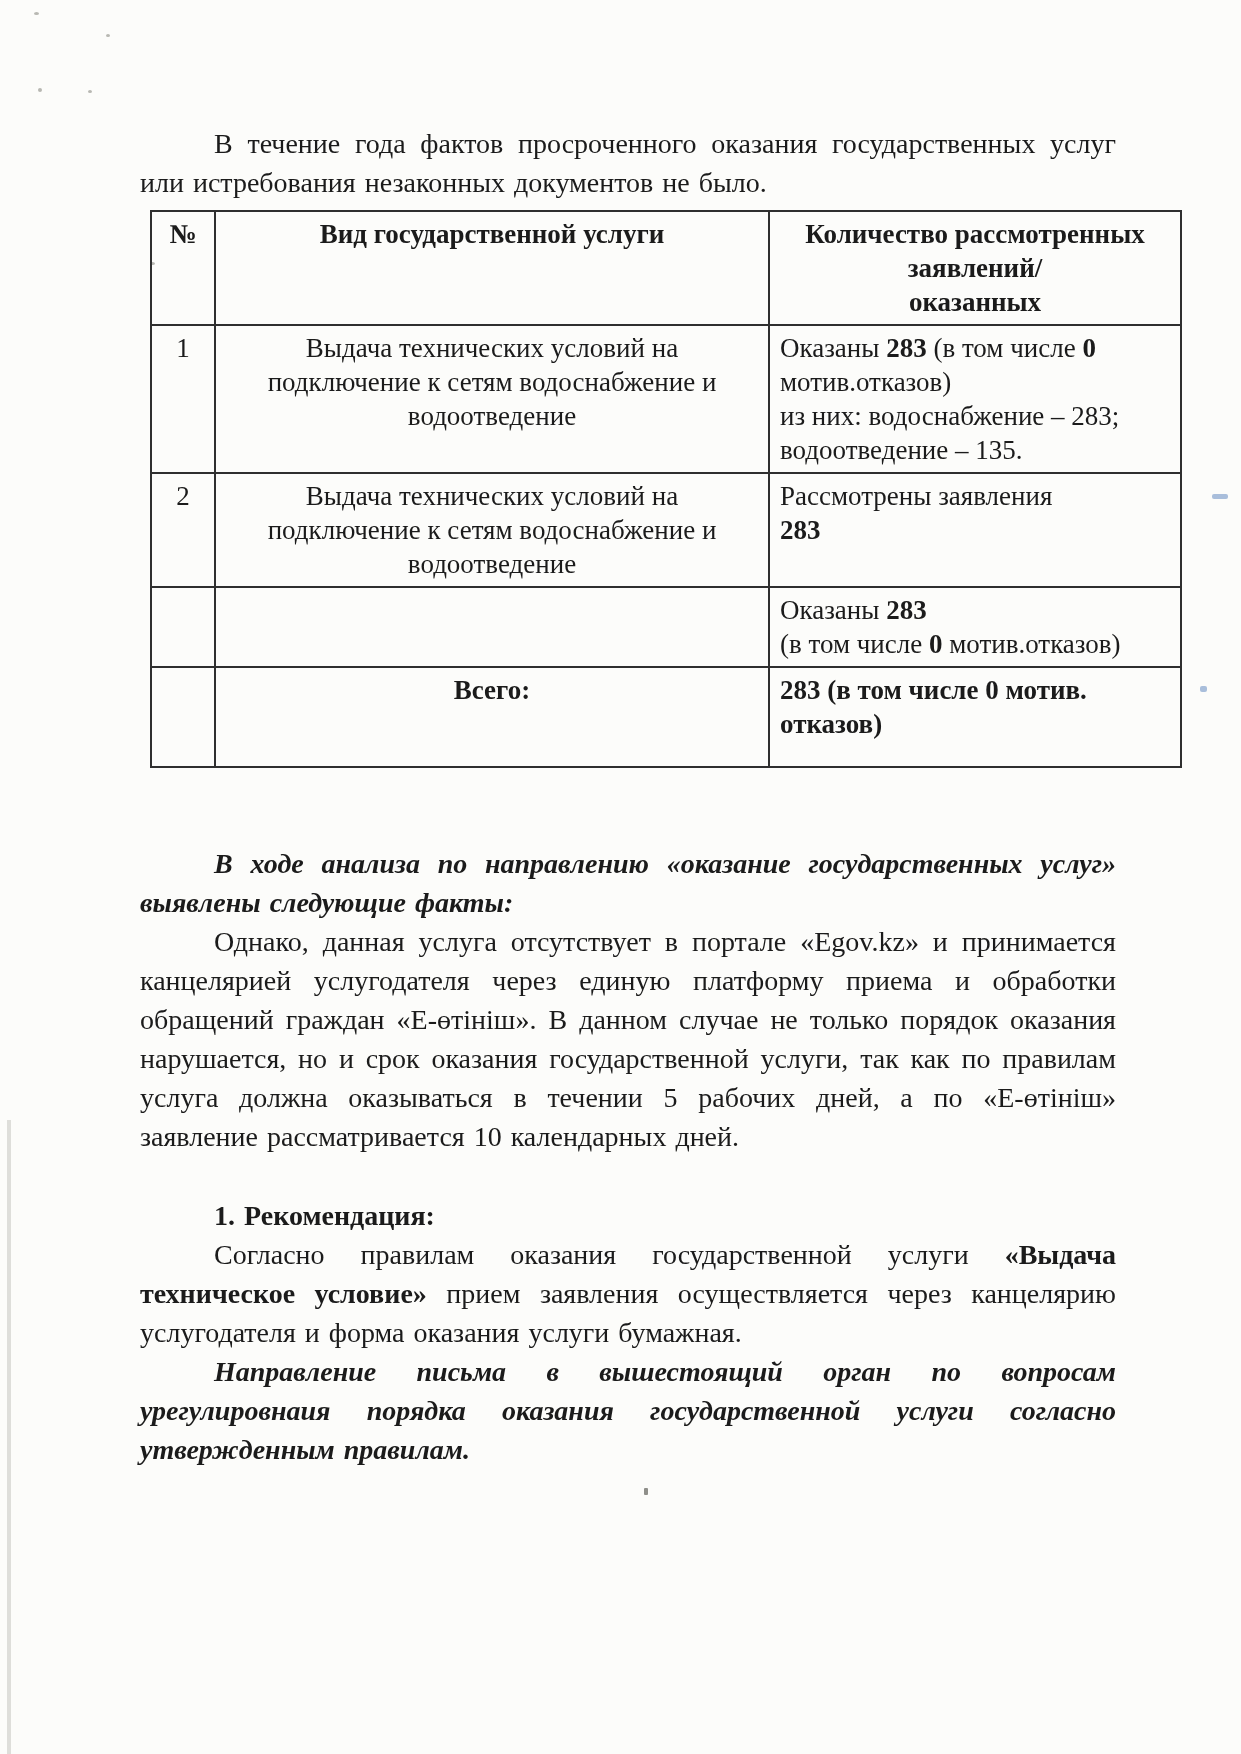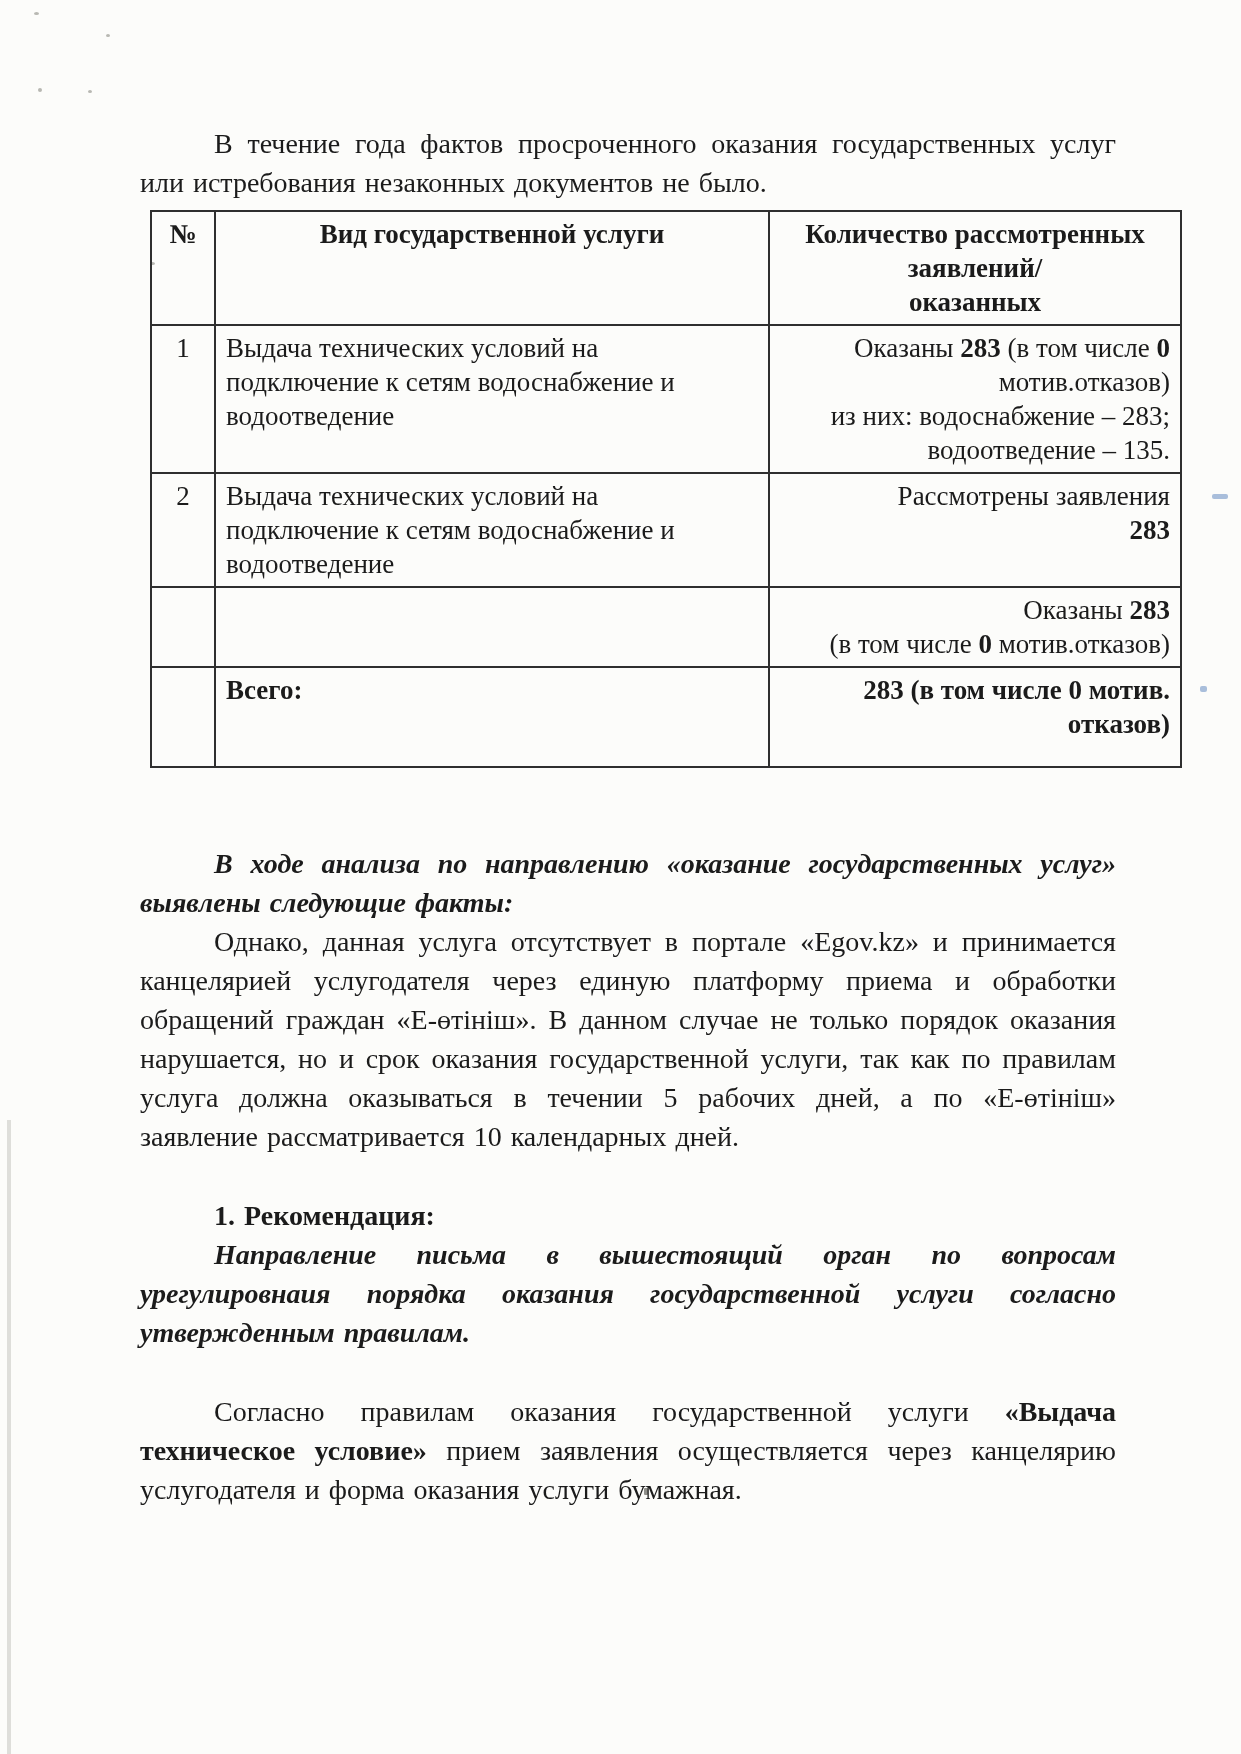--- a/index.html
+++ b/index.html
@@ -37,22 +37,22 @@
     padding:5px 10px;
     vertical-align:top;
     overflow:hidden;
   }
   th.hdr{
     font-weight:700;text-align:center;vertical-align:middle;
     white-space:pre-line;
     height:88px;
   }
   td.num{ text-align:center; }
-  td.service{ text-align:left; white-space:pre-line; }
-  td.count{ text-align:right; white-space:pre-line; }
+  td.service{ text-align:center; white-space:pre-line; }
+  td.count{ text-align:left; white-space:pre-line; }
   td.vmid{ vertical-align:middle;margin-top:20px; }
   tr.r1{height:146px;}
   tr.r2{height:112px;}
   tr.r3{height:76px;}
   tr.r4{height:100px;}
   .after-table{margin-top:76px;}
   
   .speck{position:absolute;background:#b8b8b2;border-radius:50%;}
   .edge-shadow{
     position:absolute;left:7px;top:1120px;width:4px;height:634px;
@@ -129,18 +129,18 @@
       </tbody>
     </table>
 
     <p class="para no-gap after-table"><span style="font-weight: 700; font-style: italic;">В ходе анализа по направлению «оказание государственных услуг» выявлены следующие факты:</span></p>
 
 
     <p class="para gap-after"><span>Однако, данная услуга отсутствует в портале «Egov.kz» и принимается канцелярией услугодателя через единую платформу приема и обработки обращений граждан «Е-өтініш». В данном случае не только порядок оказания нарушается, но и срок оказания государственной услуги, так как по правилам услуга должна оказываться в течении 5 рабочих дней, а по «Е-өтініш» заявление рассматривается 10 календарных дней.</span></p>
 
     <p class="para no-gap"><span style="font-weight: 700; ">1. Рекомендация:</span></p>
 
+    <p class="para no-gap"><span>Согласно правилам оказания государственной услуги </span><span style="font-weight: 700;">«Выдача техническое условие»</span><span> прием заявления осуществляется через канцелярию услугодателя и форма оказания услуги бумажная.</span></p>
+
     <p class="para gap-after"><span style="font-weight: 700; font-style: italic;">Направление письма в вышестоящий орган по вопросам урегулировнаия порядка оказания государственной услуги согласно утвержденным правилам.</span></p>
-
-    <p class="para no-gap"><span>Согласно правилам оказания государственной услуги </span><span style="font-weight: 700;">«Выдача техническое условие»</span><span> прием заявления осуществляется через канцелярию услугодателя и форма оказания услуги бумажная.</span></p>
 
   </div>
 </div>
 
 </body></html>

